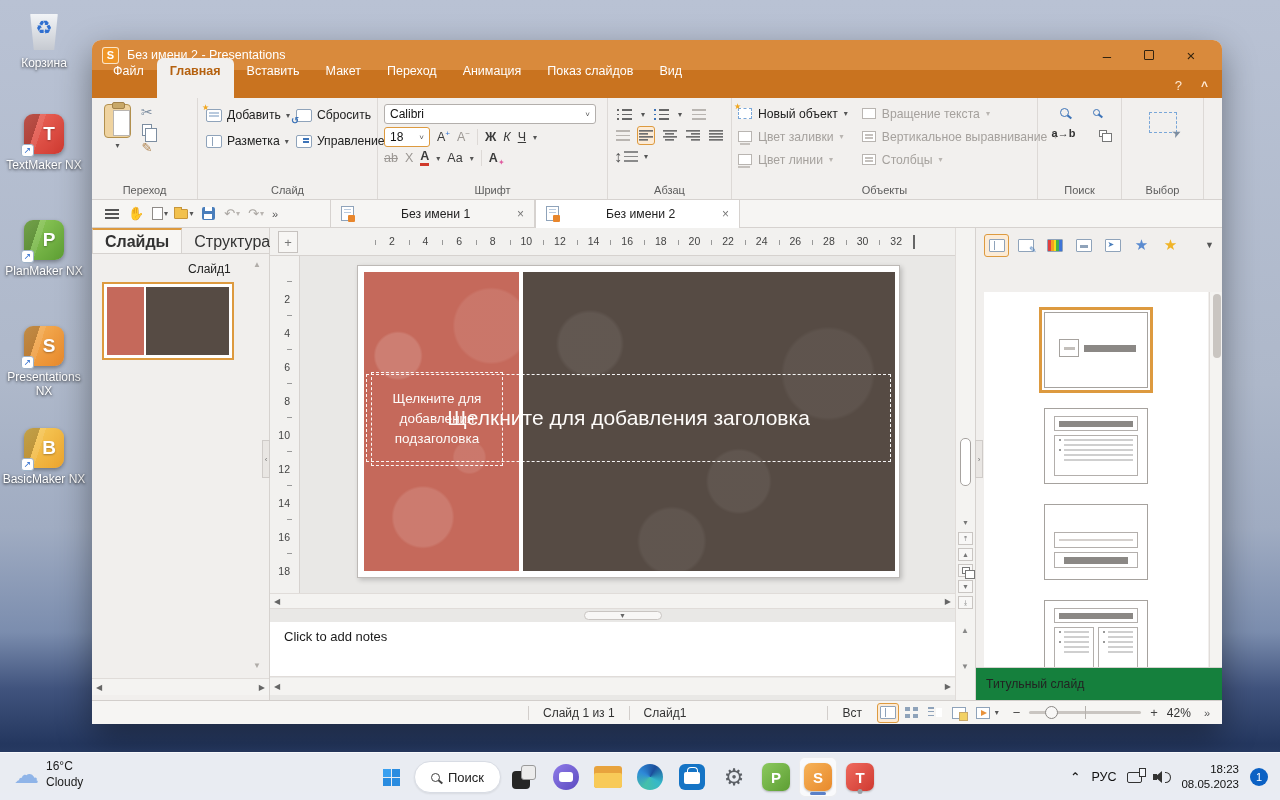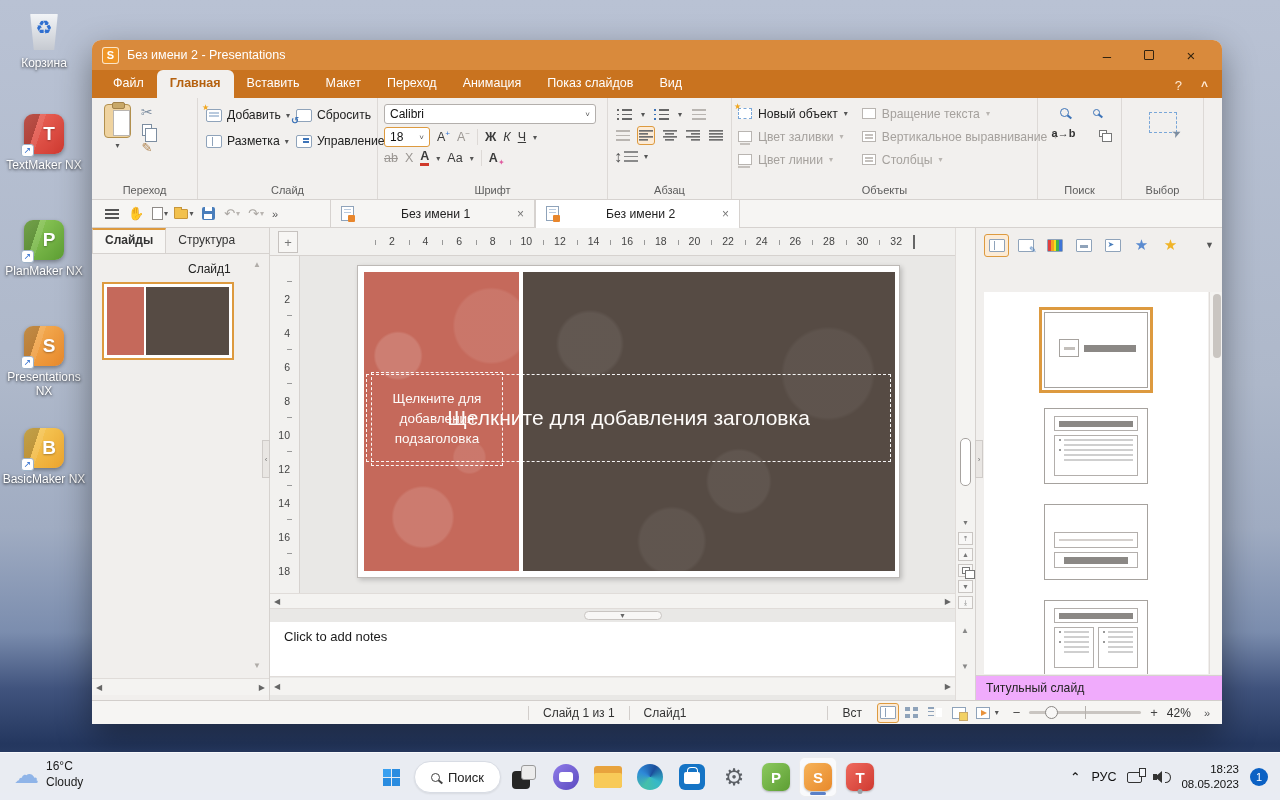--- a/index.html
+++ b/index.html
@@ -32,21 +32,21 @@
     box-shadow:0 12px 34px rgba(0,0,0,.4);display:flex;flex-direction:column;background:#f1efed;}
   .titlebar{height:30px;background:#d98a3c;border-radius:9px 9px 0 0;display:flex;align-items:center;padding:0 10px;gap:8px;flex:none;}
   .appico{width:17px;height:17px;border-radius:3px;background:#ef9526;border:1px solid rgba(255,255,255,.75);
     color:#fff;font-weight:bold;font-size:11px;display:flex;align-items:center;justify-content:center;}
   .wtitle{color:#fff;font-size:12.5px;text-align:right;}
   .wctrls{margin-left:auto;display:flex;align-items:center;}
   .wbtn{width:42px;height:28px;display:flex;align-items:center;justify-content:center;color:#33230f;font-size:15px;}
   .maxbox{width:10px;height:10px;border:1.6px solid #33230f;border-radius:1px;}
   
   .menubar{height:28px;background:#c9731f;display:flex;align-items:flex-end;padding:0 8px;flex:none;position:relative;}
-  .mtab{color:#fff;font-size:12.5px;padding:6px 13px 8px;border-radius:6px 6px 0 0;}
+  .mtab{color:#fff;font-size:12.5px;padding:6px 13px 20px;border-radius:6px 6px 0 0;}
   .mtab.active{background:#f2f0ee;color:#b5610f;font-weight:bold;}
   .mhelp{position:absolute;right:40px;bottom:5px;color:#ffe9d2;font-size:13px;}
   .mcollapse{position:absolute;right:14px;bottom:5px;color:#ffe9d2;font-size:12px;font-weight:bold;}
   
   .ribbon{height:102px;background:#f2f0ee;display:flex;border-bottom:1px solid #d6d2cf;flex:none;}
   .rgroup{display:flex;flex-direction:column;border-right:1px solid #ddd9d6;padding:6px 6px 0;flex:none;}
   .rlabel{margin-top:auto;text-align:center;font-size:11px;color:#5c5c5c;padding:2px 0 3px;}
   .g-edit{width:106px}.g-slide{width:180px}.g-font{width:230px}.g-par{width:124px}.g-obj{width:306px}.g-find{width:84px}.g-sel{width:82px}
   .drop{font-size:8px;color:#555;}
   .drop.dis{color:#b9b5b1;}
@@ -148,21 +148,21 @@
   .dt-label{flex:1;text-align:center;}
   .dt-close{color:#777;font-size:12px;}
   .ficon{width:13px;height:15px;background:#fff;border:1px solid #8fa3ba;position:relative;}
   .ficon::before{content:"";position:absolute;inset:2px 2px 6px 2px;background:repeating-linear-gradient(#b9cade 0 1.4px,transparent 1.4px 3px);}
   .ficon::after{content:"";position:absolute;right:-2px;bottom:-2px;width:7px;height:7px;background:#e8862c;border-radius:1px;}
   
   .content{flex:1;display:flex;min-height:0;}
   
   .left-panel{width:178px;background:#f1efed;border-right:1px solid #d6d2cf;position:relative;flex:none;}
   .lp-tabs{display:flex;height:26px;border-bottom:1px solid #d6d2cf;}
-  .lp-tab{padding:5px 12px 0;font-size:12px;color:#333;}
+  .lp-tab{padding:5px 12px 0;font-size:16px;color:#333;}
   .lp-tab.active{background:#f7f6f4;border-top:2.5px solid #dd9a3f;border-right:1px solid #d6d2cf;border-left:1px solid #d6d2cf;font-weight:bold;padding-top:3px;}
   .lp-slidelabel{position:absolute;top:34px;left:96px;font-size:12px;color:#222;}
   .lp-thumb{position:absolute;left:10px;top:54px;width:132px;height:78px;border:2px solid #dd9a3f;background:#fff;padding:3px;display:flex;gap:2px;}
   .lp-red{width:37px;background:#c5695b;}
   .lp-dark{flex:1;background:#564b44;}
   .lp-up{position:absolute;right:8px;top:32px;font-size:8px;color:#b0aca8;}
   .lp-down{position:absolute;right:8px;bottom:30px;font-size:8px;color:#b0aca8;}
   .lp-hscroll{position:absolute;left:0;right:0;bottom:5px;height:17px;background:#f4f3f1;border-top:1px solid #e0dcd9;
     display:flex;align-items:center;justify-content:space-between;padding:0 4px;font-size:8px;color:#666;}
   .collapser{position:absolute;right:-1px;top:45%;width:8px;height:38px;background:#e9e6e3;border:1px solid #cfcbc8;
@@ -241,22 +241,22 @@
   .blines{position:absolute;left:4px;top:3px;right:4px;height:22px;
     background:repeating-linear-gradient(#9a9a9a 0 2px,transparent 2px 10px) 0 0/2px 20px no-repeat,
     repeating-linear-gradient(#cfcfcf 0 2px,transparent 2px 5px) 5px 0/100% 22px no-repeat;}
   .lt-midbox{position:absolute;left:9px;right:9px;height:16px;border:1px solid #b3afac;display:flex;align-items:center;justify-content:center;}
   .lt-midbox.thin i{width:74px;height:2px;background:#d4d0cd;}
   .lt-midbox.dark i{width:64px;height:7px;background:#8b8885;}
   .lt-2col{position:absolute;left:9px;top:26px;right:9px;bottom:7px;display:flex;gap:4px;}
   .lt-2col .c{flex:1;border:1px solid #b3afac;position:relative;}
   .rp-scroll{position:absolute;right:0;top:64px;bottom:26px;width:13px;background:#f4f3f1;border-left:1px solid #e0dcd9;}
   .rp-thumb{position:absolute;left:2.5px;top:2px;width:8px;height:64px;background:#c9c5c1;border-radius:4px;}
-  .rp-footer{position:absolute;left:0;right:0;bottom:0;height:25px;background:#f0abfc;border-top:1px solid #d6d2cf;
-    font-size:12.2px;color:#222;display:flex;align-items:center;padding:8px 10px;}
+  .rp-footer{position:absolute;left:0;right:0;bottom:0;height:25px;background:#15803d;border-top:1px solid #d6d2cf;
+    font-size:12.2px;color:#222;display:flex;align-items:center;padding:16px 10px;}
   .expander{position:absolute;left:-1px;top:45%;width:8px;height:38px;background:#e9e6e3;border:1px solid #cfcbc8;
     font-size:8px;color:#777;display:flex;align-items:center;justify-content:center;z-index:3;}
   
   .statusbar{height:24px;background:#f6f5f3;border-top:1px solid #d2cecb;display:flex;align-items:center;
     font-size:12px;color:#333;flex:none;padding-right:8px;}
   .ssep{width:1px;height:14px;background:#d2cecb;flex:none;}
   .scell{padding:0 14px;white-space:nowrap;}
   .sbv{width:25px;height:20px;border:1px solid transparent;border-radius:3px;display:flex;align-items:center;justify-content:center;margin:0 1px;}
   .sbv.sel{border-color:#dd9a3f;background:#fcebd6;}
   .vgrid{width:13px;height:11px;background:

